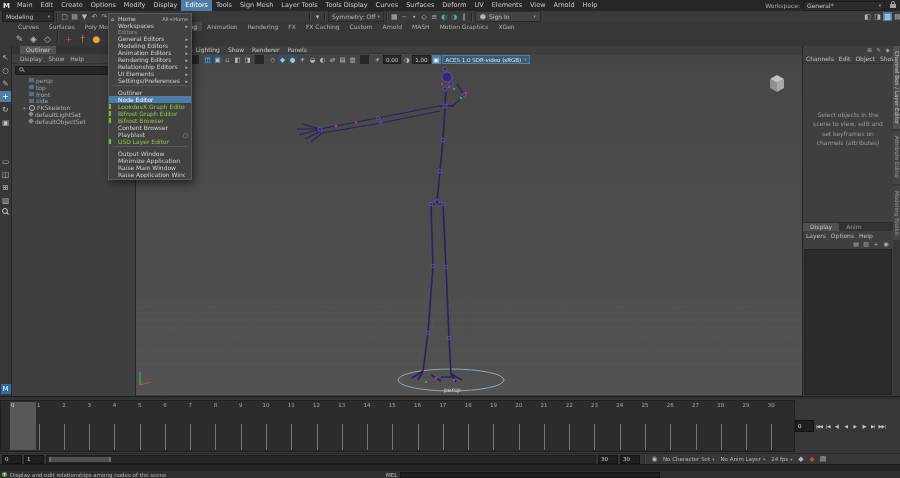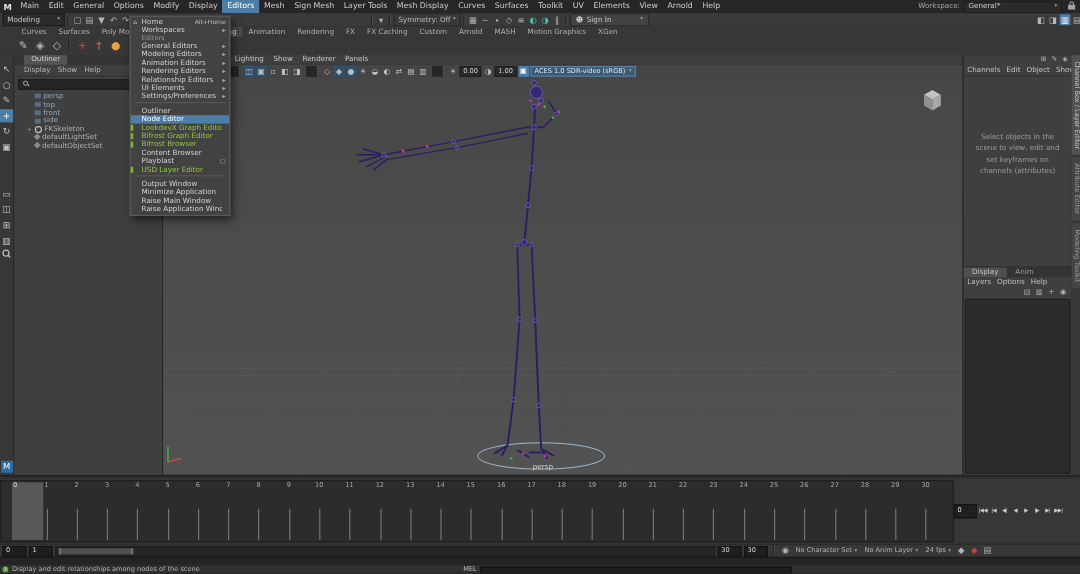--- a/index.html
+++ b/index.html
@@ -138,32 +138,32 @@
 <body>
 
 <div id="app">
 
   <div id="menubar" class="abs">
     <span class="maya-logo">M</span>
     <div style="display:flex;">
 
     <span class="mb-item">Main</span>
         <span class="mb-item">Edit</span>
-        <span class="mb-item">General</span>
+        <span class="mb-item">Create</span>
         <span class="mb-item">Options</span>
         <span class="mb-item">Modify</span>
         <span class="mb-item">Display</span>
         <span class="mb-item active">Editors</span>
-        <span class="mb-item">Mesh</span>
+        <span class="mb-item">Tools</span>
         <span class="mb-item">Sign Mesh</span>
         <span class="mb-item">Layer Tools</span>
-        <span class="mb-item">Mesh Display</span>
+        <span class="mb-item">Tools Display</span>
         <span class="mb-item">Curves</span>
         <span class="mb-item">Surfaces</span>
-        <span class="mb-item">Toolkit</span>
+        <span class="mb-item">Deform</span>
         <span class="mb-item">UV</span>
         <span class="mb-item">Elements</span>
         <span class="mb-item">View</span>
         <span class="mb-item">Arnold</span>
         <span class="mb-item">Help</span>
       </div>
     <div id="workspace">
       <span>Workspace:</span>
       <span class="ws-select">
         <span>General*</span>

